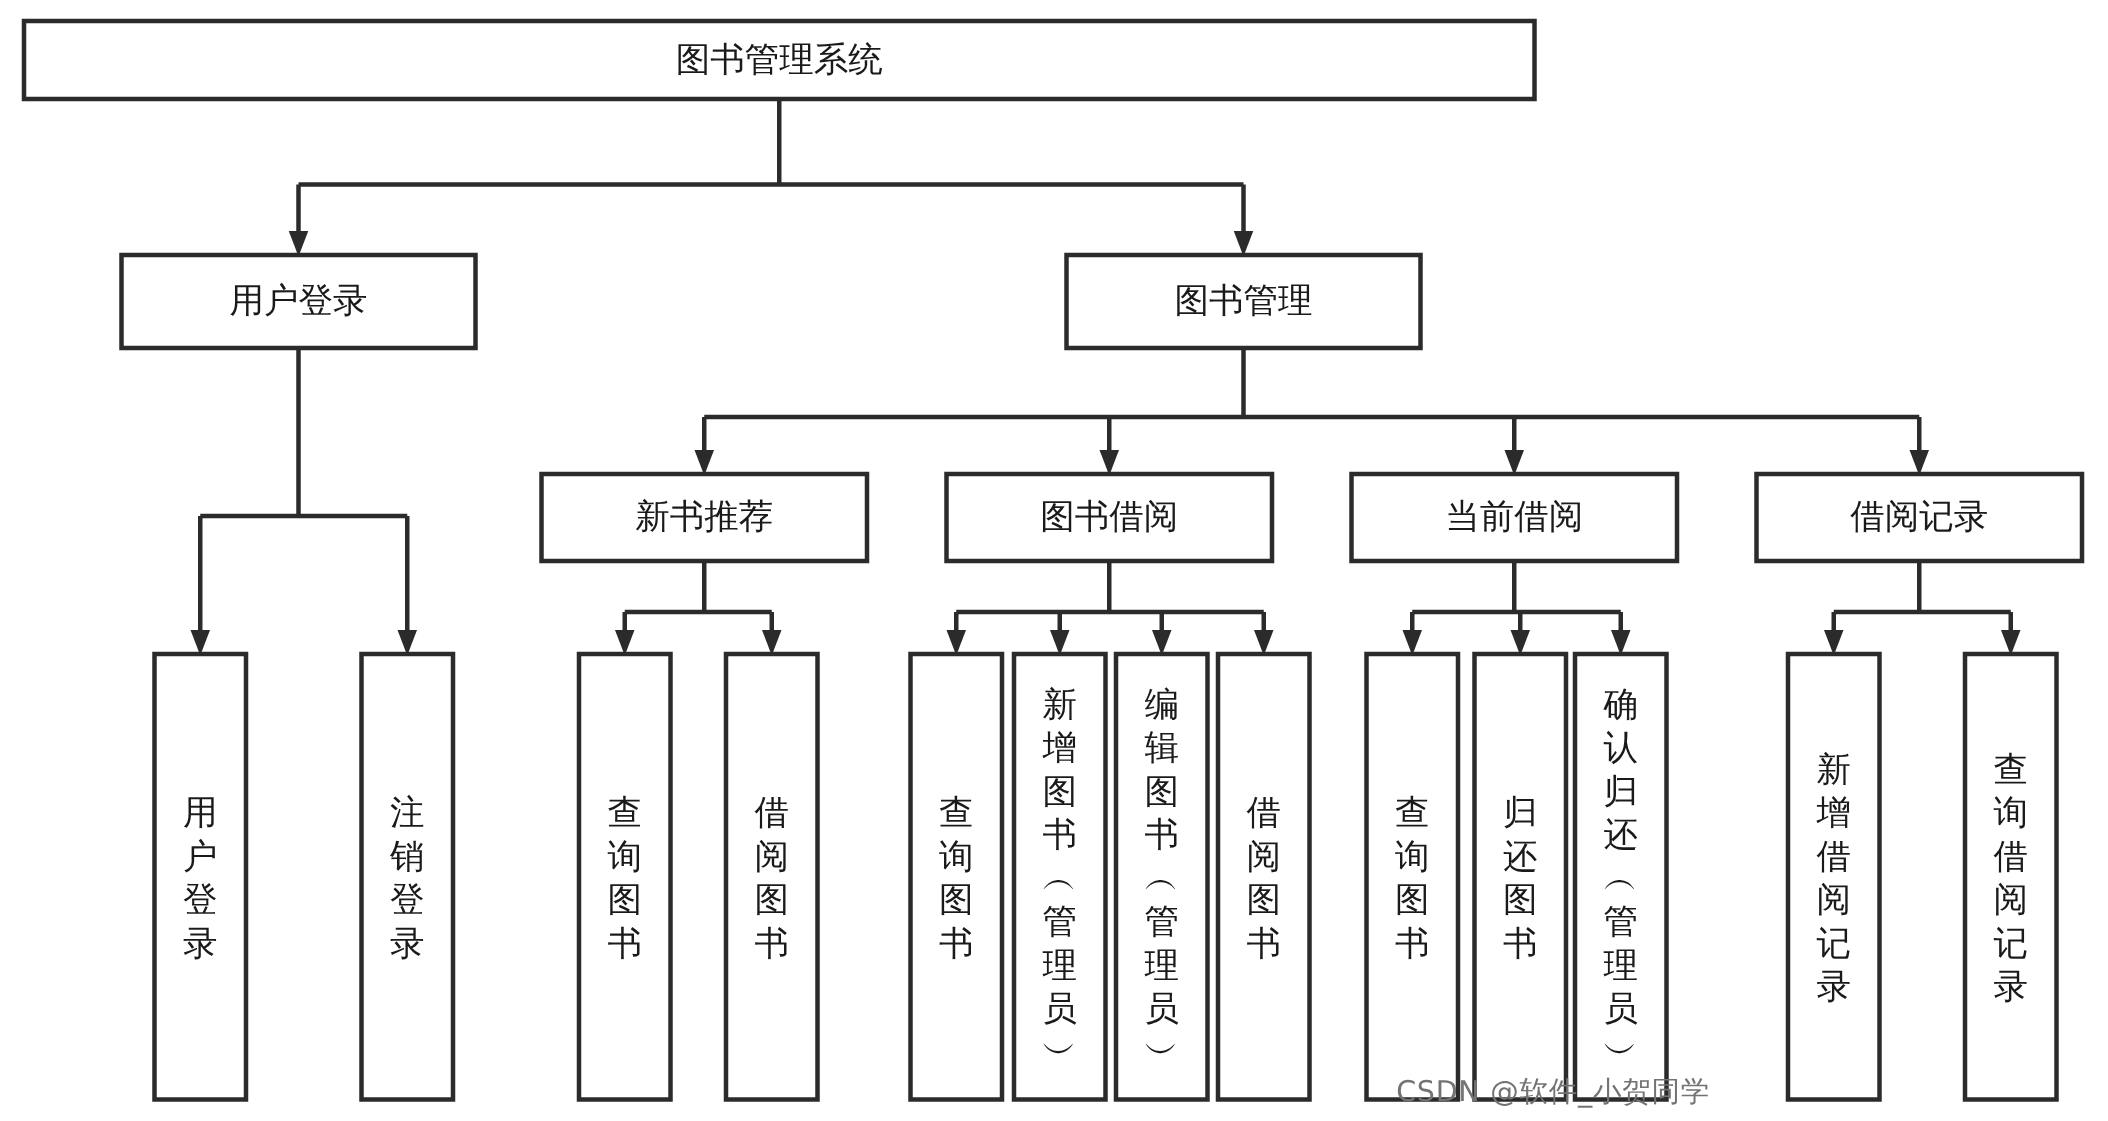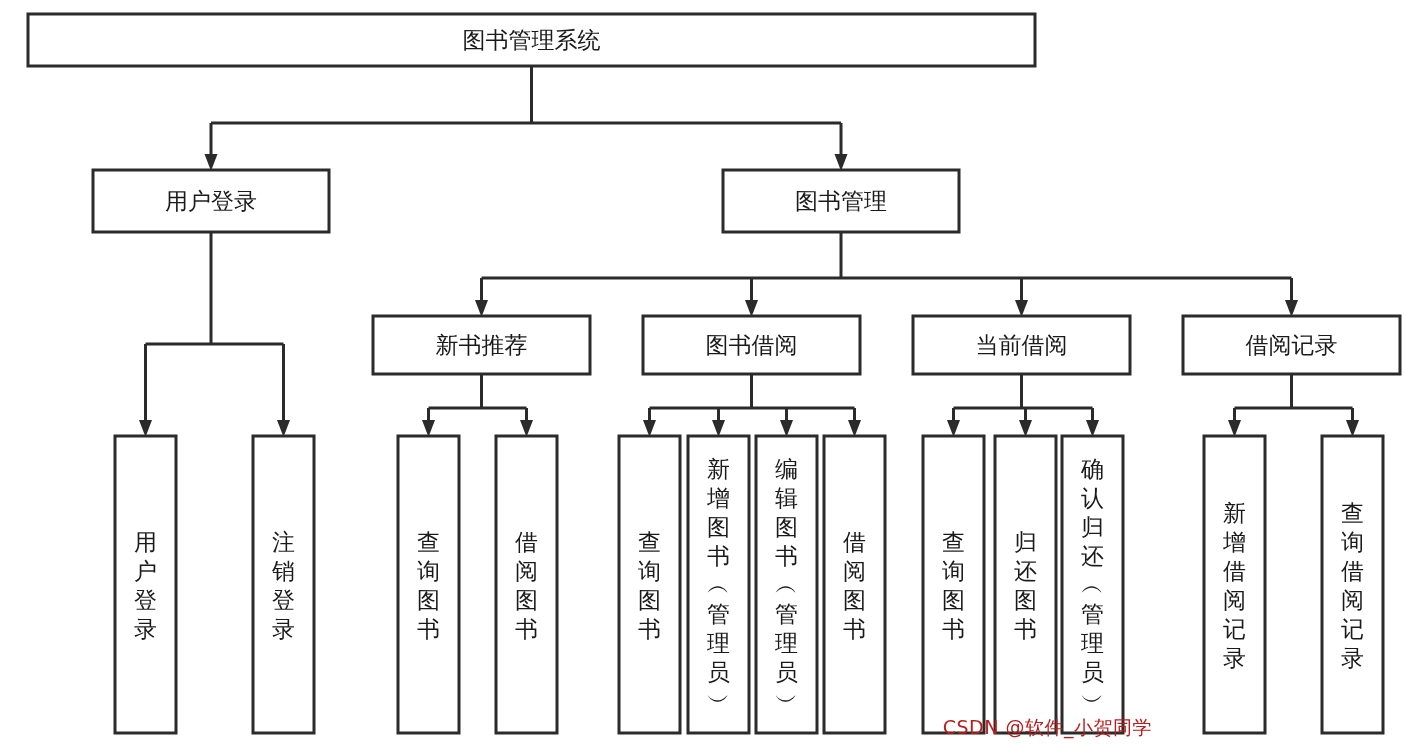--- a/index.html
+++ b/index.html
@@ -9,21 +9,21 @@
   }
   body {
     width: 1405px;
     height: 747px;
     font-family: "DejaVu Sans", "Liberation Sans", sans-serif;
     overflow: hidden;
     position: relative;
   }
   #diagram-root {
     position: absolute;
-    left: 12px;
+    left: 0;
     top: 0;
     width: 1150px;
     height: 747px;
     text-align: right;
   }
   svg.flow {
     display: block;
     width: 1405px;
     height: 747px;
   }
@@ -54,21 +54,21 @@
     font-size: 23px;
     fill: #1a1a1a;
     text-anchor: middle;
   }
   .watermark-text {
     position: absolute;
     right: 10px;
     bottom: 6px;
     font-family: "DejaVu Sans", "Liberation Sans", sans-serif;
     font-size: 19px;
-    color: #b91c1c;
+    color: #737373;
     white-space: nowrap;
     letter-spacing: 0.5px;
     pointer-events: none;
   }
 </style>
 </head>
 <body>
 
 <div id="diagram-root">
   <svg class="flow" id="flow-svg" viewBox="0 0 1405 747">

